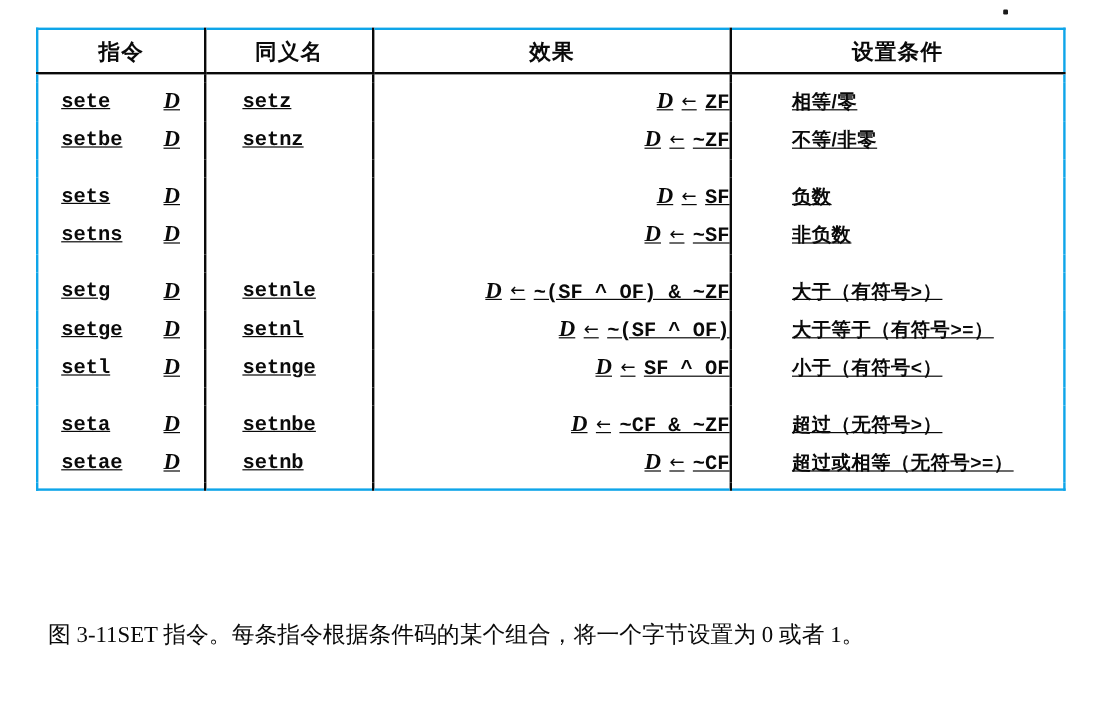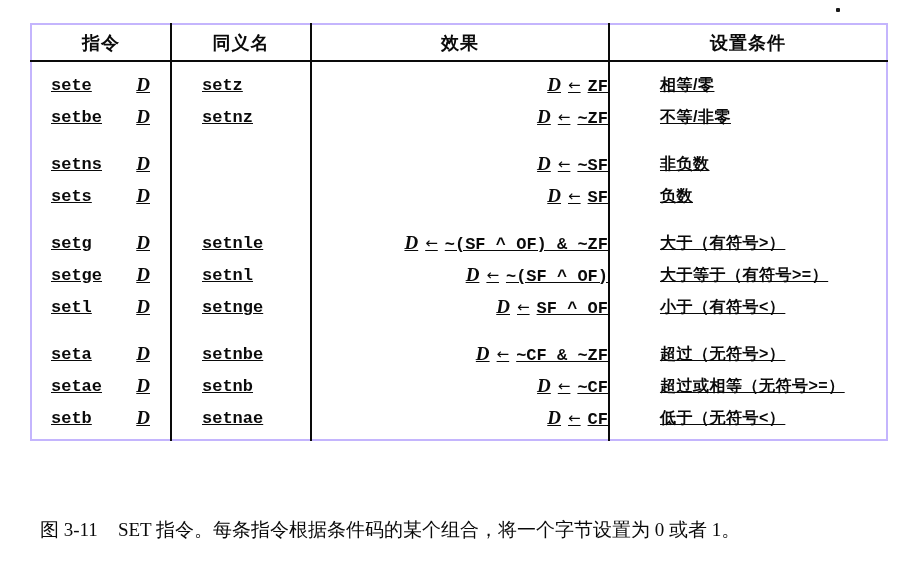--- a/index.html
+++ b/index.html
@@ -25,21 +25,21 @@
     background: #1a1a1a;
     border-radius: 1px;
   }
   table.set-table {
     position: absolute;
     left: 30px;
     top: 23px;
     width: 856px;
     border-collapse: collapse;
     table-layout: fixed;
-    border: 2px solid #c4b5fd;
+    border: 2px solid #0ea5e9;
   }
   .set-table col.c1 { width: 140px; }
   .set-table col.c2 { width: 140px; }
   .set-table col.c3 { width: 298px; }
   .set-table col.c4 { width: 278px; }
   .set-table th {
     height: 35px;
     border-bottom: 2px solid #0a0a0a;
     font-size: 18px;
     font-weight: bold;
@@ -89,21 +89,21 @@
     position: absolute;
     left: 40px;
     top: 517px;
     width: 840px;
     font-family: "Liberation Serif", serif;
     font-size: 19px;
     line-height: 26px;
     color: #0a0a0a;
   }
   .cap-line1 { display: flex; }
-  .fig-label { margin-right: 20px; white-space: nowrap; }
+  .fig-label { white-space: nowrap; }
   .cap-line2 { margin-top: 7px; margin-left: 99px; }
 </style>
 </head>
 <body>
 
 <div class="page">
 
   <span class="ink-speck"></span>
 
   <table class="set-table">
@@ -164,51 +164,51 @@
   </tr>
         <tr class="pad-row" style="height: 15px;">
           <td class="sep c-inst"></td>
           <td class="sep c-syn"></td>
           <td class="sep c-eff"></td>
           <td class="c-cond"></td>
         </tr>
         <tr class="data-row">
     <td class="sep c-inst">
       <div class="split">
+        <span class="mono">sets</span>
+        <span class="var">D</span>
+      </div>
+    </td>
+    <td class="sep c-syn">
+      <span class="mono"></span>
+    </td>
+    <td class="sep c-eff">
+      <span class="var">D</span><span class="arrow">←</span><span class="mono">SF</span>
+    </td>
+    <td class="c-cond">
+      <span>负数</span>
+    </td>
+  </tr>
+        <tr class="data-row">
+    <td class="sep c-inst">
+      <div class="split">
         <span class="mono">setns</span>
         <span class="var">D</span>
       </div>
     </td>
     <td class="sep c-syn">
       <span class="mono"></span>
     </td>
     <td class="sep c-eff">
       <span class="var">D</span><span class="arrow">←</span><span class="mono">~SF</span>
     </td>
     <td class="c-cond">
       <span>非负数</span>
     </td>
   </tr>
-        <tr class="data-row">
-    <td class="sep c-inst">
-      <div class="split">
-        <span class="mono">sets</span>
-        <span class="var">D</span>
-      </div>
-    </td>
-    <td class="sep c-syn">
-      <span class="mono"></span>
-    </td>
-    <td class="sep c-eff">
-      <span class="var">D</span><span class="arrow">←</span><span class="mono">SF</span>
-    </td>
-    <td class="c-cond">
-      <span>负数</span>
-    </td>
-  </tr>
         <tr class="pad-row" style="height: 15px;">
           <td class="sep c-inst"></td>
           <td class="sep c-syn"></td>
           <td class="sep c-eff"></td>
           <td class="c-cond"></td>
         </tr>
         <tr class="data-row">
     <td class="sep c-inst">
       <div class="split">
         <span class="mono">setg</span>
@@ -290,37 +290,20 @@
       </div>
     </td>
     <td class="sep c-syn">
       <span class="mono">setnb</span>
     </td>
     <td class="sep c-eff">
       <span class="var">D</span><span class="arrow">←</span><span class="mono">~CF</span>
     </td>
     <td class="c-cond">
       <span>超过或相等（无符号&gt;=）</span>
-    </td>
-  </tr>
-        <tr class="data-row">
-    <td class="sep c-inst">
-      <div class="split">
-        <span class="mono">setb</span>
-        <span class="var">D</span>
-      </div>
-    </td>
-    <td class="sep c-syn">
-      <span class="mono">setnae</span>
-    </td>
-    <td class="sep c-eff">
-      <span class="var">D</span><span class="arrow">←</span><span class="mono">CF</span>
-    </td>
-    <td class="c-cond">
-      <span>低于（无符号&lt;）</span>
     </td>
   </tr>
         <tr class="pad-row" style="height: 5px;">
           <td class="sep c-inst"></td>
           <td class="sep c-syn"></td>
           <td class="sep c-eff"></td>
           <td class="c-cond"></td>
         </tr>
       </tbody>
   </table>

